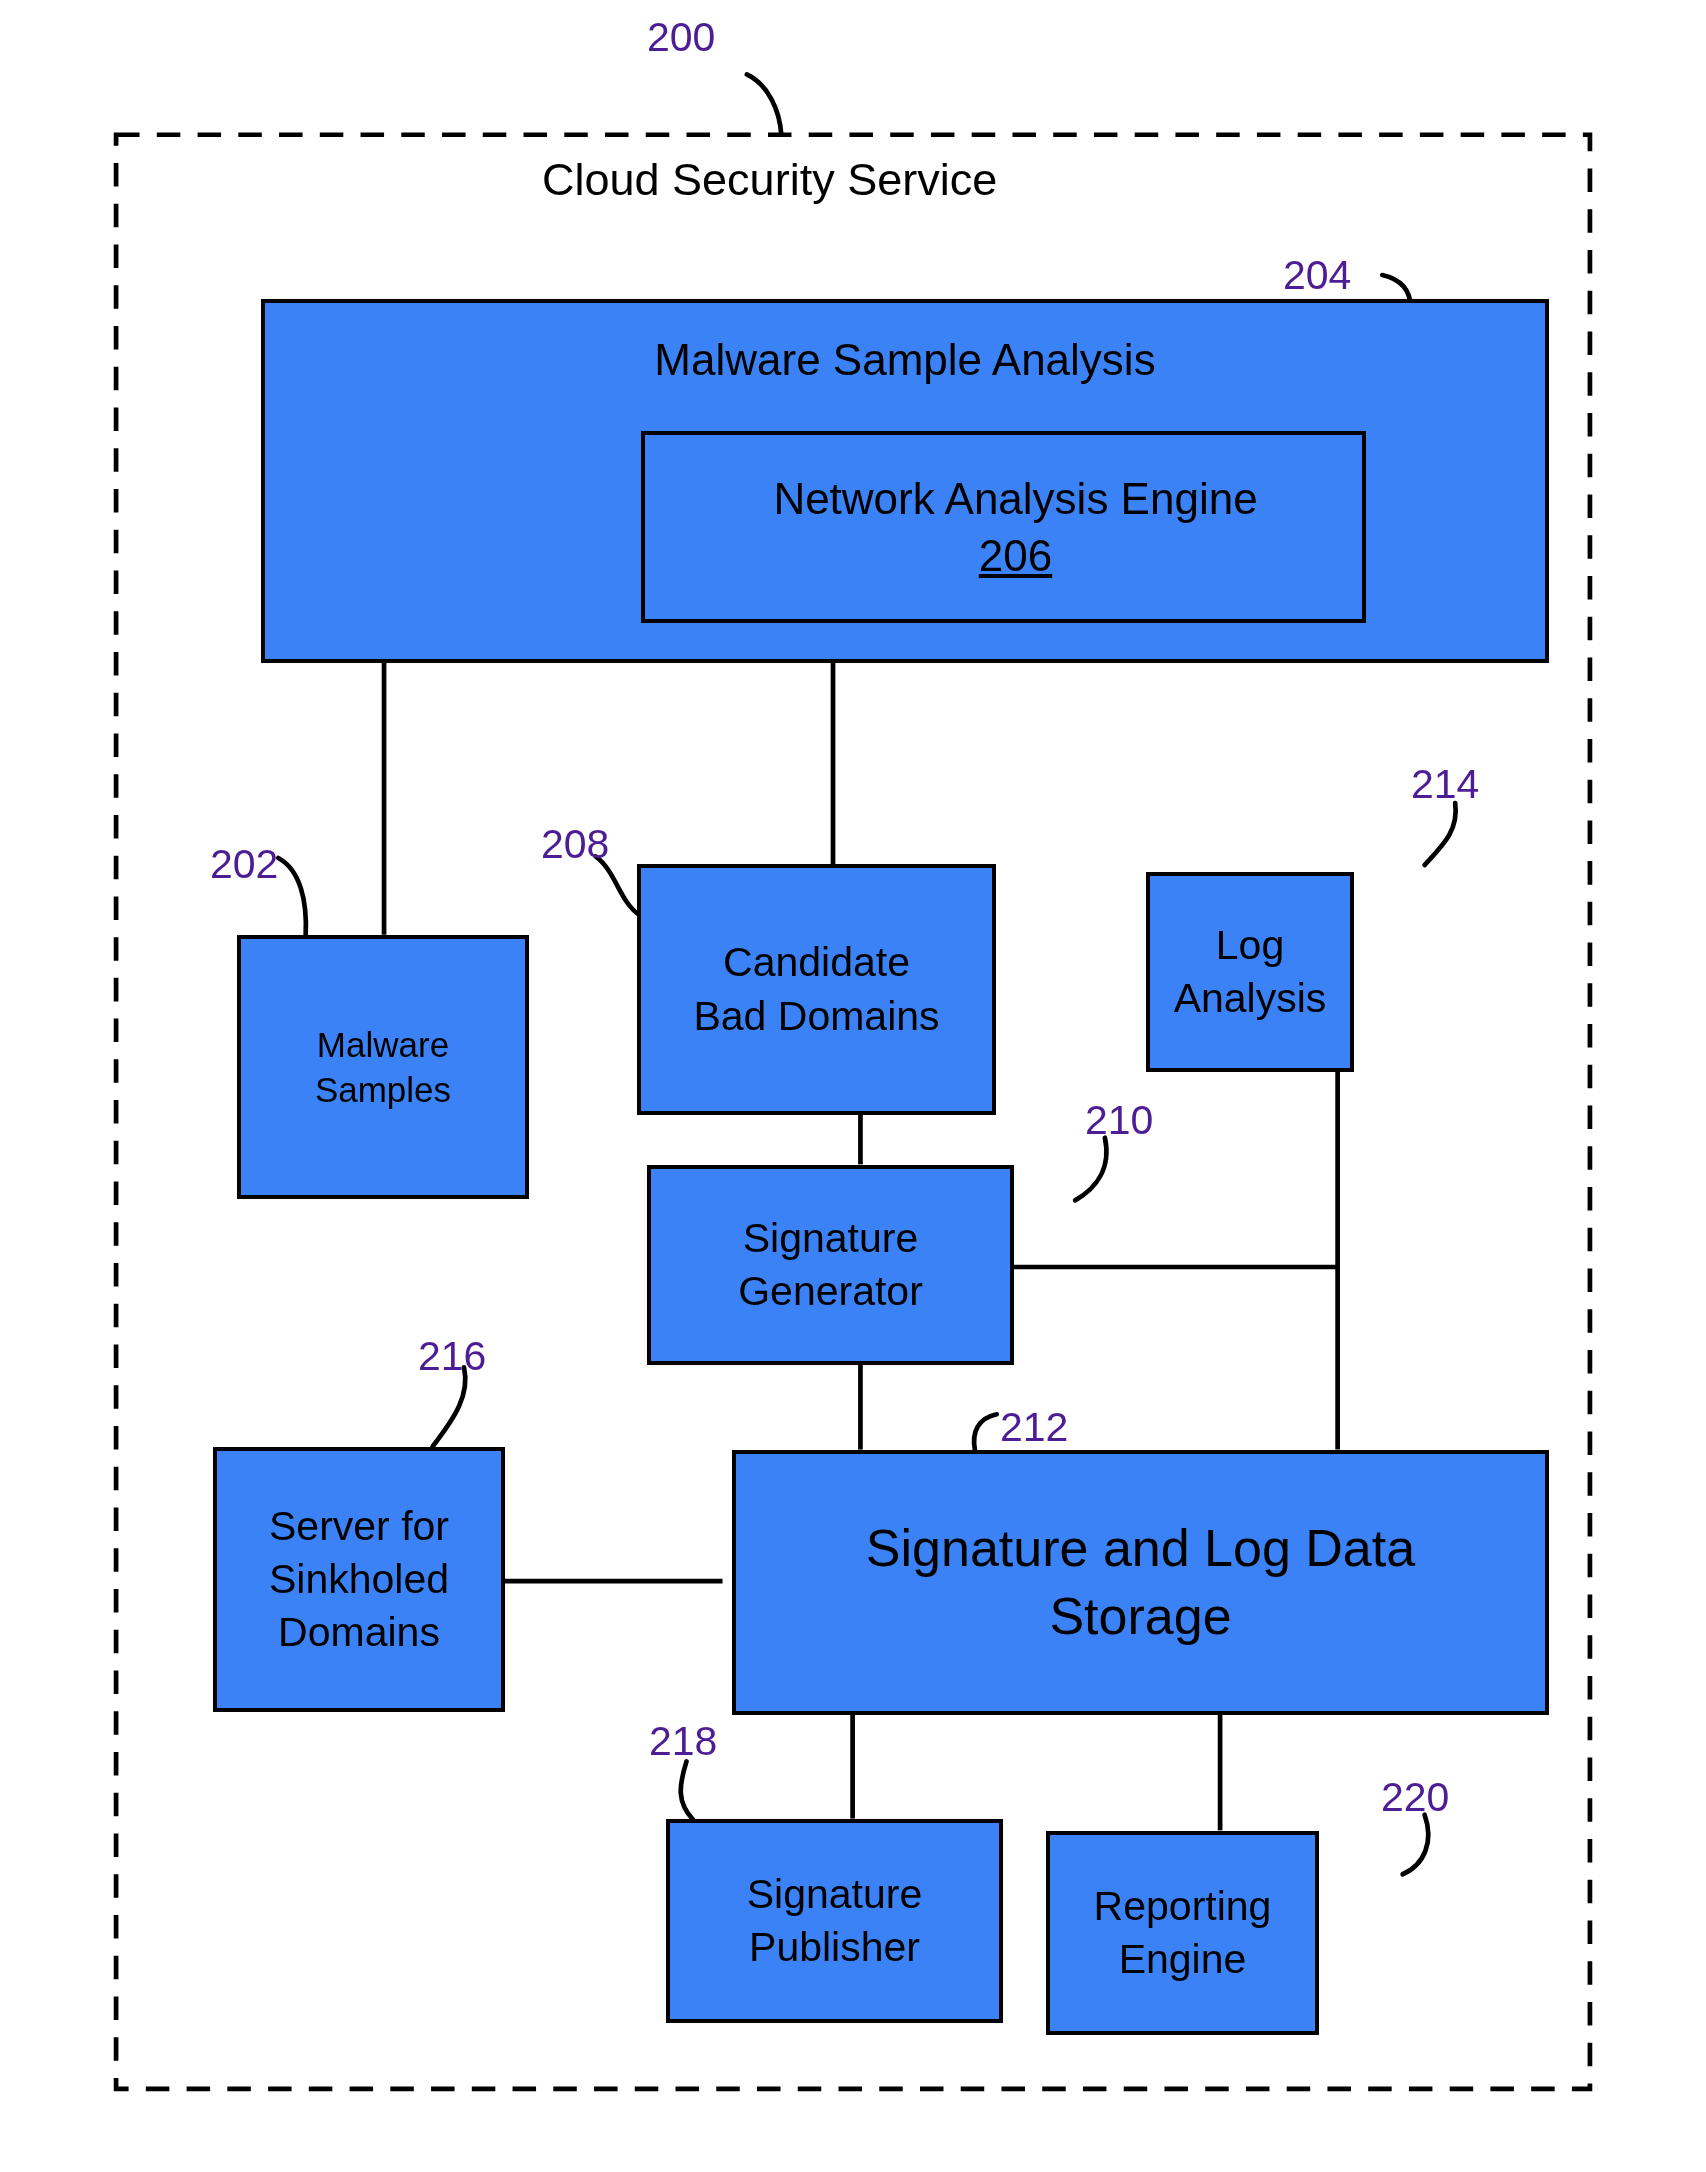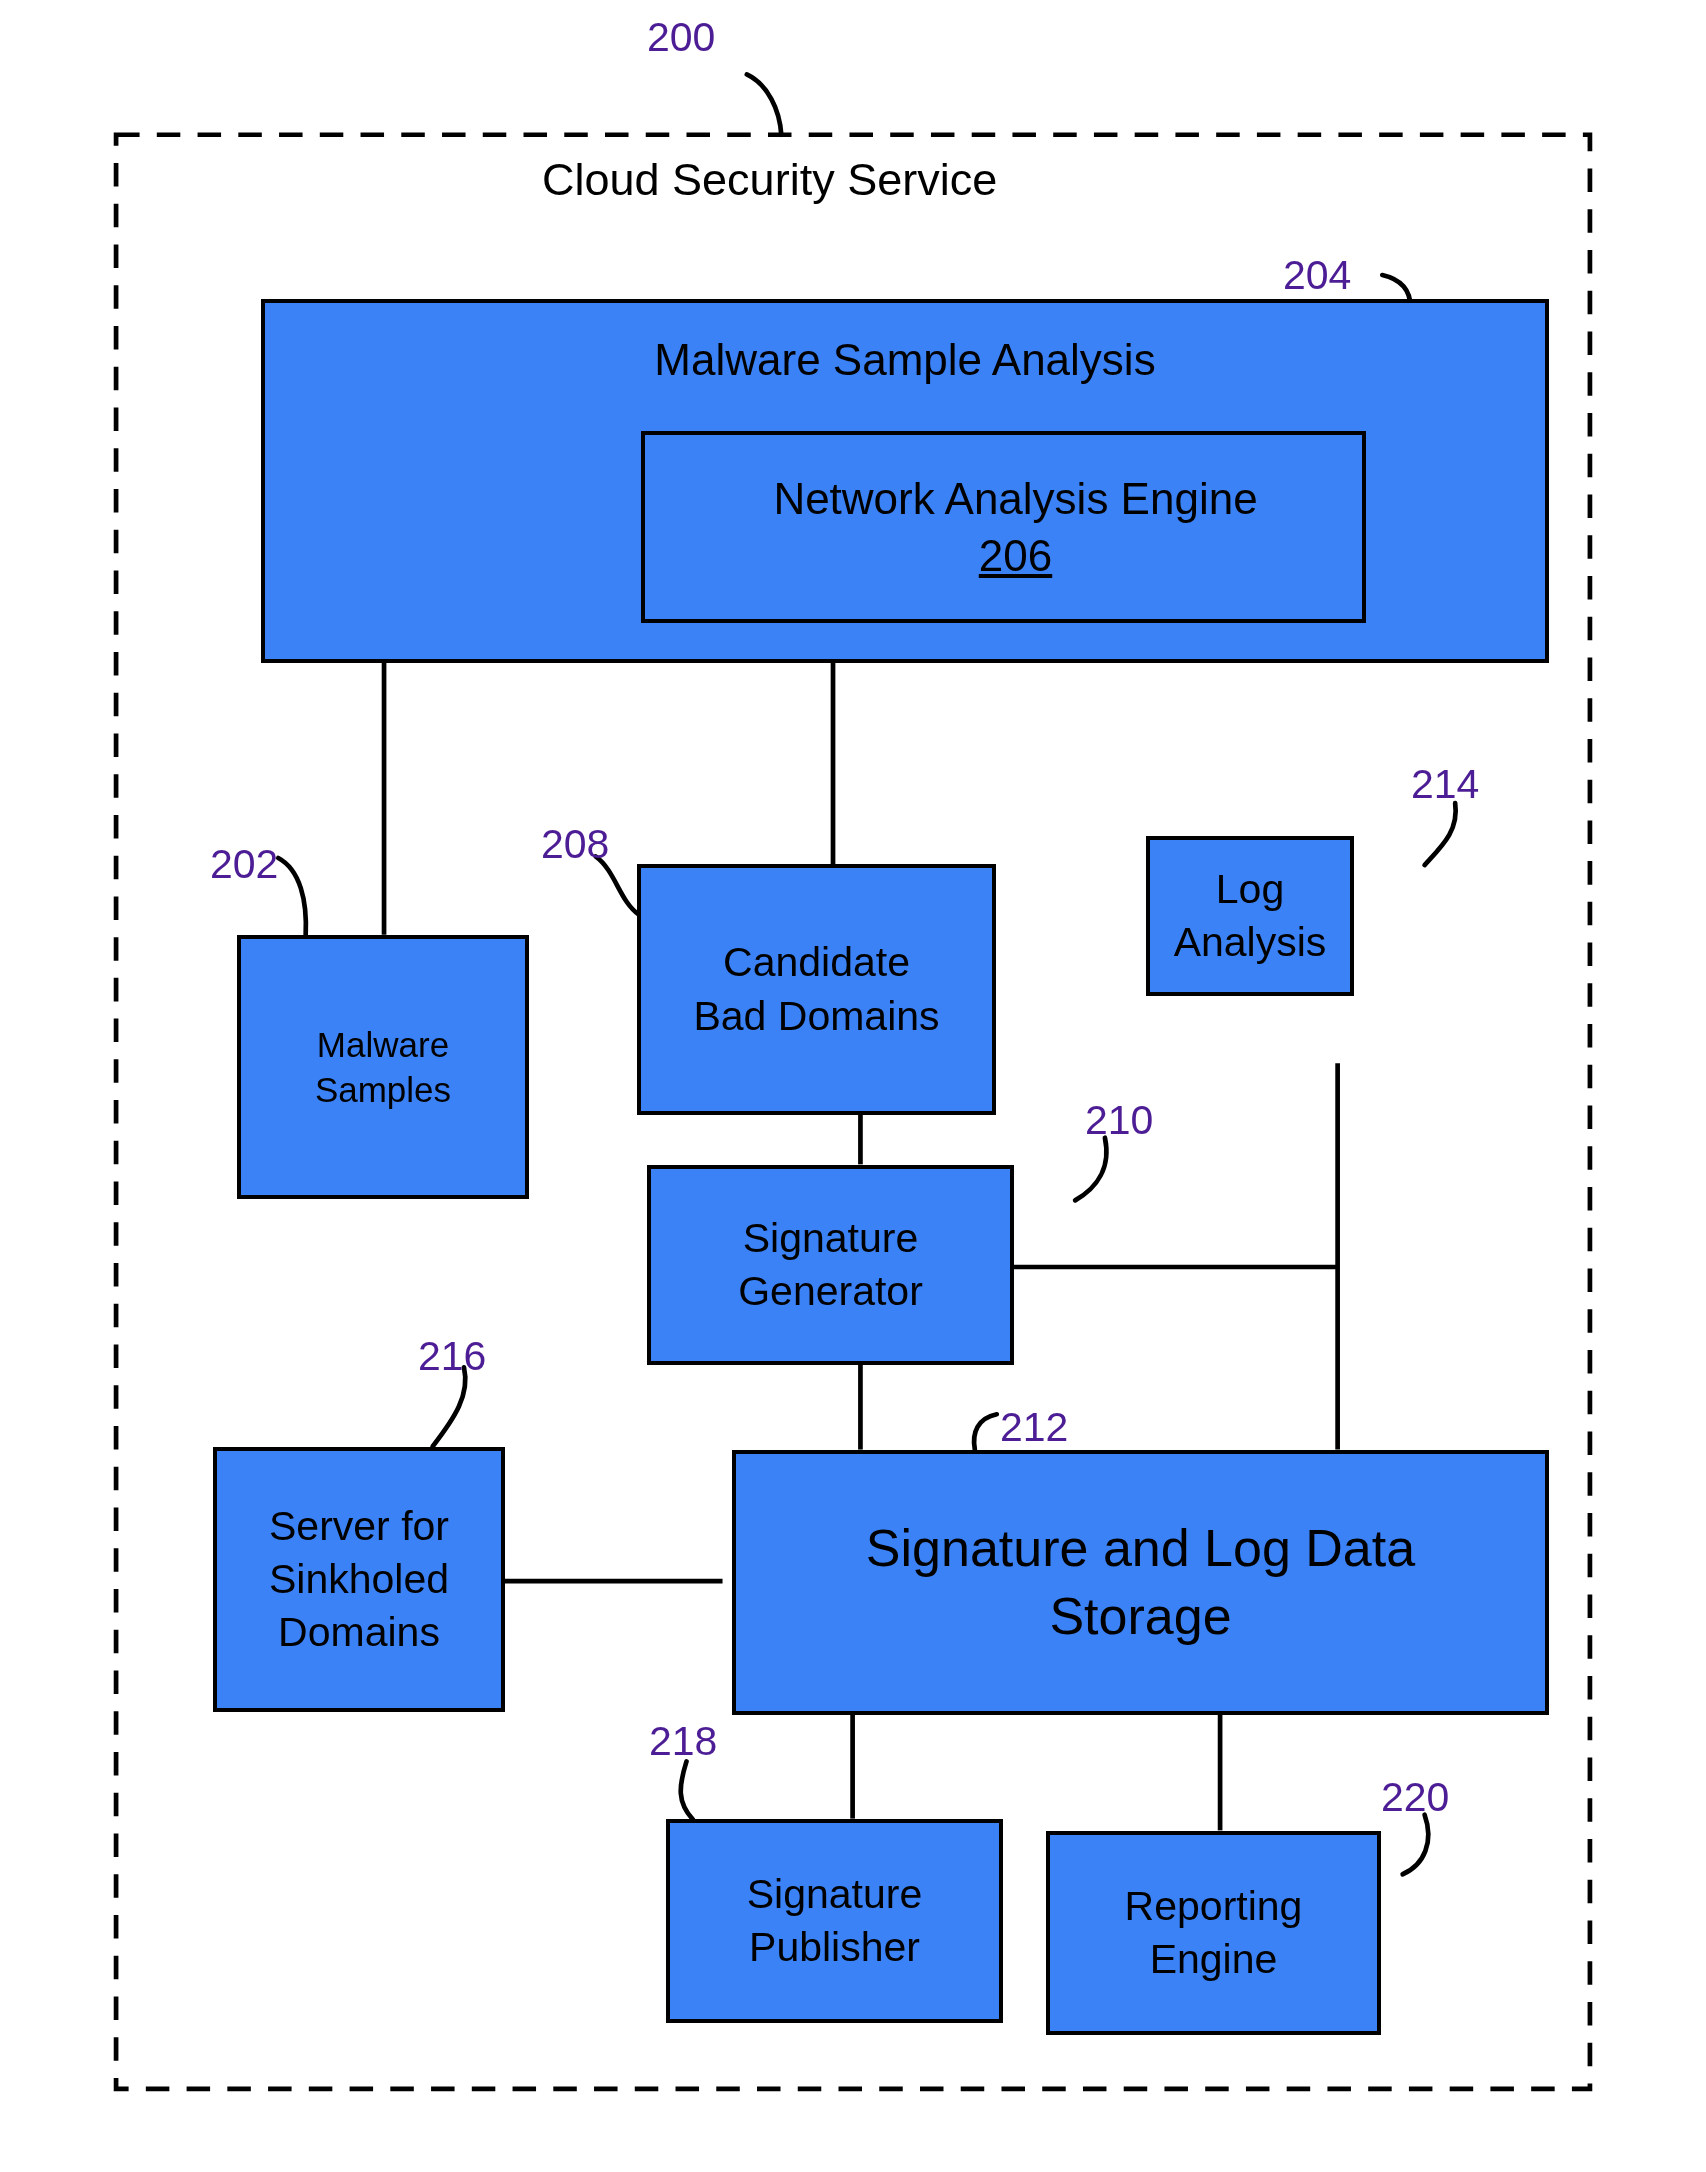--- a/index.html
+++ b/index.html
@@ -60,26 +60,26 @@
     white-space: nowrap;
     z-index: 6;
   }
 
   
   #node-204 { left: 261px;  top: 299px;  width: 1288px; height: 364px; font-size: 44px; align-items: flex-start; padding-top: 28px; }
   #node-204 .node-label { position: relative; top: 0; }
   #node-206 { left: 641px;  top: 431px;  width: 725px;  height: 192px; font-size: 44px; padding-left: 24px; }
   #node-202 { left: 237px;  top: 935px; width: 292px;  height: 264px; font-size: 35px; }
   #node-208 { left: 637px;  top: 864px; width: 359px;  height: 251px; font-size: 41px; }
-  #node-214 { left: 1146px; top: 836px; width: 208px;  height: 160px; font-size: 41px; }
+  #node-214 { left: 1146px; top: 872px; width: 208px;  height: 200px; font-size: 41px; }
   #node-210 { left: 647px;  top: 1165px; width: 367px;  height: 200px; font-size: 41px; }
   #node-216 { left: 213px;  top: 1447px; width: 292px;  height: 265px; font-size: 41px; }
   #node-212 { left: 723px;  top: 1450px; width: 817px; height: 265px; font-size: 52px; margin-left: 9px; }
   #node-218 { left: 666px;  top: 1819px; width: 337px;  height: 204px; font-size: 41px; }
-  #node-220 { left: 1046px; top: 1831px; width: 335px;  height: 204px; font-size: 41px; }
+  #node-220 { left: 1046px; top: 1831px; width: 273px;  height: 204px; font-size: 41px; }
 
   
   #ref-200 { left: 647px;  top: 17px; }
   #ref-204 { left: 1283px; top: 255px; }
   #ref-202 { left: 210px;  top: 844px; }
   #ref-208 { left: 541px;  top: 824px; }
   #ref-214 { left: 1411px; top: 764px; }
   #ref-210 { left: 1060px; top: 1100px; margin-left: 25px; }
   #ref-216 { left: 418px;  top: 1336px; }
   #ref-212 { left: 1000px; top: 1407px; }

